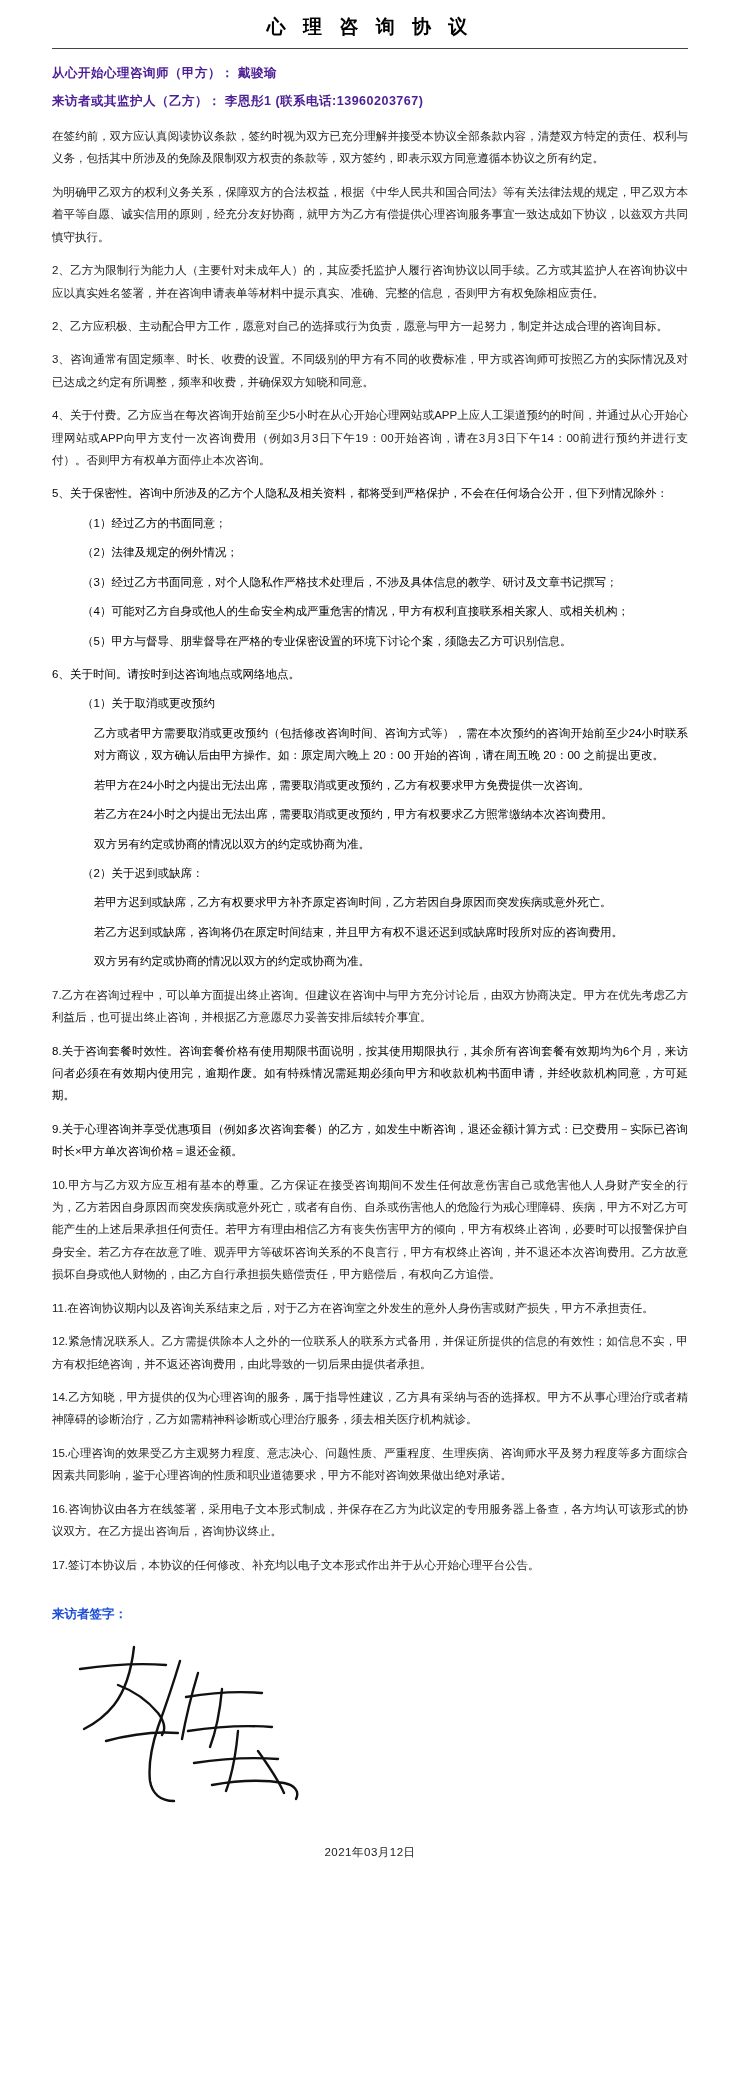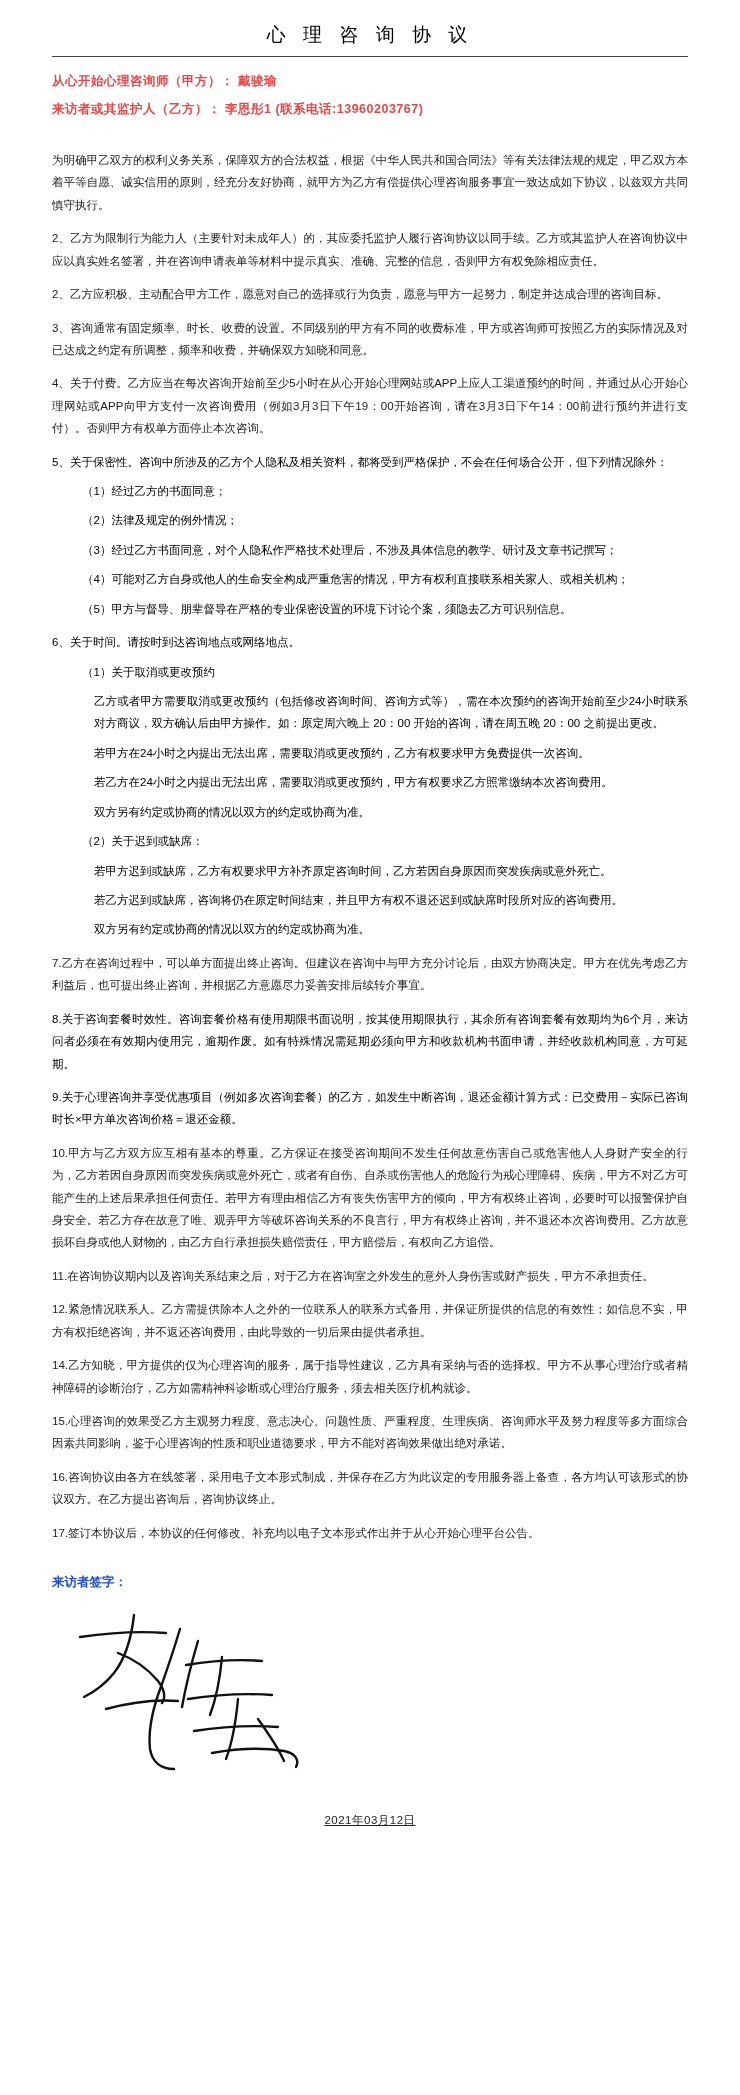--- a/index.html
+++ b/index.html
@@ -16,40 +16,40 @@
     position: relative;
     width: 740px;
     min-height: 2095px;
     background: #ffffff;
     box-sizing: border-box;
     padding: 0 52px;
   }
   .doc-title {
     text-align: center;
     font-size: 19px;
-    font-weight: normal;
+    font-weight: bold;
     letter-spacing: 6px;
-    padding-top: 22px;
+    padding-top: 14px;
     padding-bottom: 6px;
     color: #000;
   }
   .title-rule {
     border: none;
     border-top: 1px solid #444;
     margin: 2px 0 16px 0;
   }
   .party-line {
     font-size: 12.5px;
     font-weight: bold;
     margin: 0 0 11px 0;
     letter-spacing: 0.5px;
-    color: #ef4444;
+    color: #4c1d95;
   }
   .party-line.second {
-    margin-bottom: 31px;
+    margin-bottom: 15px;
   }
   p.body-text {
     font-size: 11.5px;
     line-height: 1.95;
     margin: 0 0 11px 0;
     text-align: justify;
     color: #222;
   }
   p.body-text.bold {
     font-weight: normal;
@@ -74,34 +74,34 @@
     left: 10px;
     top: 6px;
   }
   .date-line {
     text-align: center;
     font-size: 11.5px;
     color: #222;
     padding-top: 6px;
     padding-bottom: 26px;
     letter-spacing: 0.5px;
-    text-decoration: underline;
   }
 </style>
 </head>
 <body>
 
 <div class="page">
 
   <div class="doc-title">心 理 咨 询 协 议</div>
   <hr class="title-rule">
 
   <div class="party-line">从心开始心理咨询师（甲方）：  戴骏瑜</div>
   <div class="party-line second">来访者或其监护人（乙方）：  李恩彤1 (联系电话:13960203767)</div>
 
+  <p class="body-text">在签约前，双方应认真阅读协议条款，签约时视为双方已充分理解并接受本协议全部条款内容，清楚双方特定的责任、权利与义务，包括其中所涉及的免除及限制双方权责的条款等，双方签约，即表示双方同意遵循本协议之所有约定。</p>
   <p class="body-text">为明确甲乙双方的权利义务关系，保障双方的合法权益，根据《中华人民共和国合同法》等有关法律法规的规定，甲乙双方本着平等自愿、诚实信用的原则，经充分友好协商，就甲方为乙方有偿提供心理咨询服务事宜一致达成如下协议，以兹双方共同慎守执行。</p>
 
   <p class="body-text">2、乙方为限制行为能力人（主要针对未成年人）的，其应委托监护人履行咨询协议以同手续。乙方或其监护人在咨询协议中应以真实姓名签署，并在咨询申请表单等材料中提示真实、准确、完整的信息，否则甲方有权免除相应责任。</p>
   <p class="body-text">2、乙方应积极、主动配合甲方工作，愿意对自己的选择或行为负责，愿意与甲方一起努力，制定并达成合理的咨询目标。</p>
   <p class="body-text">3、咨询通常有固定频率、时长、收费的设置。不同级别的甲方有不同的收费标准，甲方或咨询师可按照乙方的实际情况及对已达成之约定有所调整，频率和收费，并确保双方知晓和同意。</p>
   <p class="body-text">4、关于付费。乙方应当在每次咨询开始前至少5小时在从心开始心理网站或APP上应人工渠道预约的时间，并通过从心开始心理网站或APP向甲方支付一次咨询费用（例如3月3日下午19：00开始咨询，请在3月3日下午14：00前进行预约并进行支付）。否则甲方有权单方面停止本次咨询。</p>
 
   <p class="body-text bold tight">5、关于保密性。咨询中所涉及的乙方个人隐私及相关资料，都将受到严格保护，不会在任何场合公开，但下列情况除外：</p>
   <p class="body-text bold tight indent-2">（1）经过乙方的书面同意；</p>
   <p class="body-text bold tight indent-2">（2）法律及规定的例外情况；</p>

